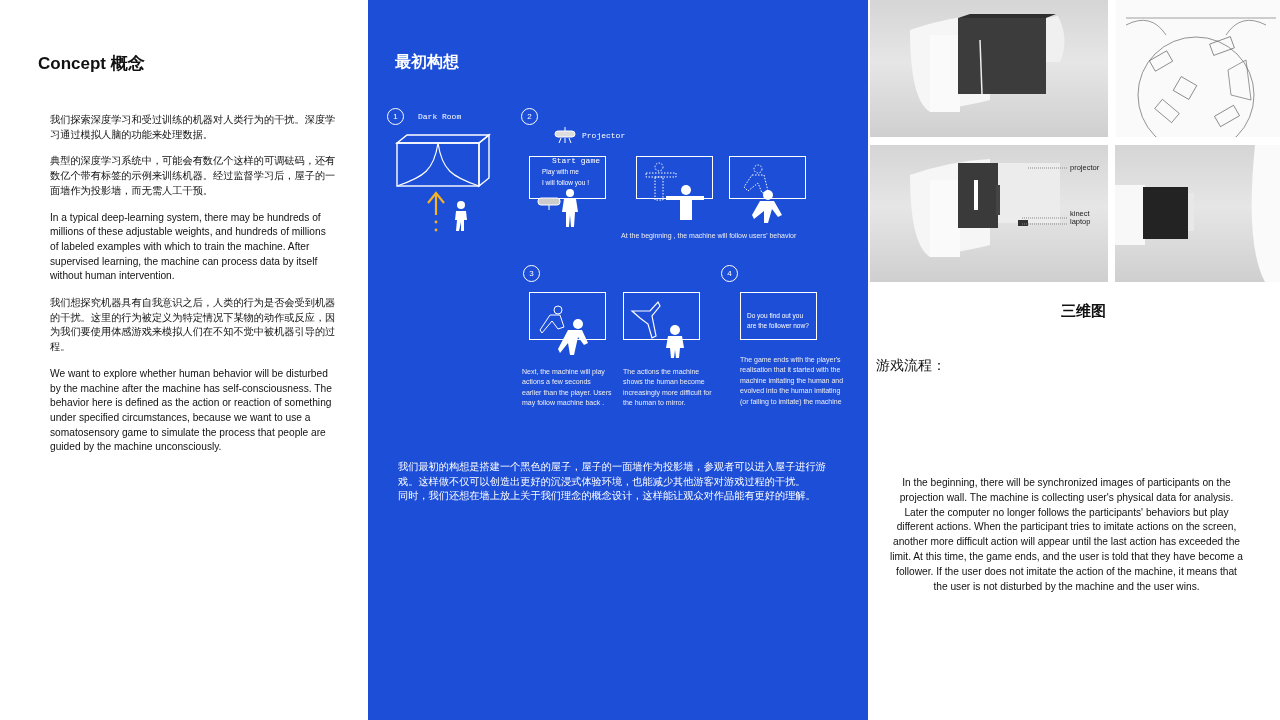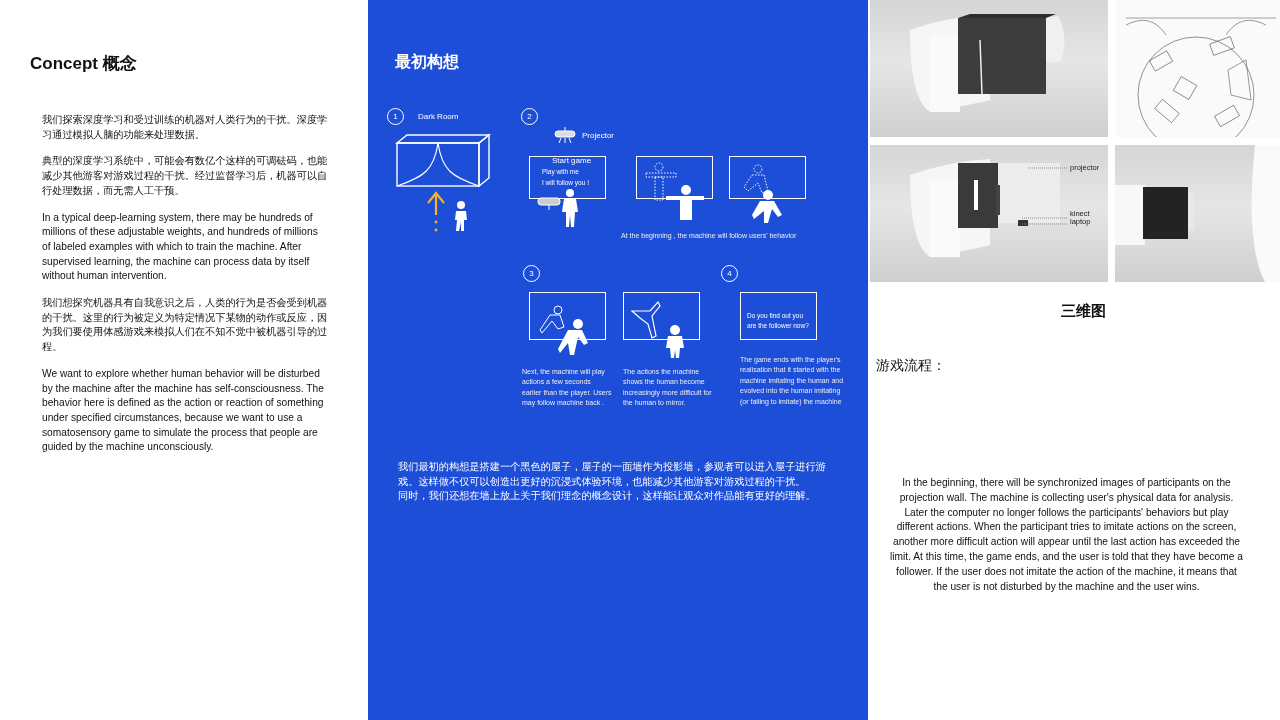--- a/index.html
+++ b/index.html
@@ -1,29 +1,29 @@
 <!DOCTYPE html>
 <html><head>
 <meta charset="utf-8">
 <style>
   * { margin:0; padding:0; box-sizing:border-box; }
   html, body { width:1280px; height:720px; overflow:hidden; background:#fff; }
   body { position:relative; font-family:"DejaVu Sans", "Liberation Sans", sans-serif; }
 
   
-  #left { position:absolute; left:4px; top:0; width:368px; height:588px; background:#fff; }
+  #left { position:absolute; left:12px; top:0; width:368px; height:588px; background:#fff; }
   #left .title { position:absolute; left:26px; top:52px; font-size:17px; color:#111; font-family:"Liberation Sans", sans-serif; }
   #left .body { position:absolute; left:26px; top:101px; width:310px; font-size:10.2px; line-height:14.7px; color:#111; font-family:"Liberation Sans", sans-serif; }
   #left .body p { margin:12px; }
 
   
   #mid { position:absolute; left:368px; top:0; width:500px; height:720px; background:#1d4ed8; color:#fff; }
   #mid .title { position:absolute; left:27px; top:52px; font-size:16px; }
   .step-num { position:absolute; width:17px; height:17px; border:1.2px solid #fff; border-radius:50%; font-size:8px; text-align:center; line-height:15px; font-family:"Liberation Sans", sans-serif; }
-  .step-label { position:absolute; font-size:8px; font-family:Liberation Sans, sans-serif; }
+  .step-label { position:absolute; font-size:8px; font-family:Liberation Mono, monospace; }
   .screen { position:absolute; border:1.5px solid #fff; }
   .cap { position:absolute; font-size:7px; line-height:10.4px; color:#eee; font-family:"Liberation Sans", sans-serif; }
   .screen-text { position:absolute; font-size:6.5px; line-height:11px; color:#fff; font-family:"Liberation Sans", sans-serif; }
   #mid .body { position:absolute; left:30px; top:448px; width:430px; font-size:10.2px; line-height:14.6px; color:#fff;margin-top:12px; }
   #mid .body p { margin:0; }
   svg { position:absolute; overflow:visible; }
 
   
   #right { position:absolute; left:868px; top:0; width:412px; height:720px; background:#fff; }
   .render { position:absolute; background:linear-gradient(180deg,#d5d5d5 0%,#e6e6e6 45%,#cfcfcf 100%); overflow:hidden; }
@@ -32,21 +32,21 @@
   #right .body-en { position:absolute; left:21px; top:476px; width:355px; font-size:10.2px; line-height:14.8px; color:#111; font-family:"Liberation Sans", sans-serif;text-align:center; }
   .lbl { position:absolute; font-size:7.5px; color:#222; font-family:"Liberation Sans", sans-serif; }
 </style>
 </head>
 <body>
 
 <section id="left">
   <h1 class="title">Concept 概念</h1>
   <div class="body">
     <p>我们探索深度学习和受过训练的机器对人类行为的干扰。深度学习通过模拟人脑的功能来处理数据。</p>
-    <p>典型的深度学习系统中，可能会有数亿个这样的可调砝码，也能减少其他游客对游戏过程的干扰。经过监督学习后，机器可以自行处理数据，而无需人工干预。</p>
+    <p>典型的深度学习系统中，可能会有数亿个这样的可调砝码，还有数亿个带有标签的示例来训练机器。经过监督学习后，屋子的一面墙作为投影墙，而无需人工干预。</p>
     <p>In a typical deep-learning system, there may be hundreds of millions of these adjustable weights, and hundreds of millions of labeled examples with which to train the machine. After supervised learning, the machine can process data by itself without human intervention.</p>
     <p>我们想探究机器具有自我意识之后，人类的行为是否会受到机器的干扰。这里的行为被定义为特定情况下某物的动作或反应，因为我们要使用体感游戏来模拟人们在不知不觉中被机器引导的过程。</p>
     <p>We want to explore whether human behavior will be disturbed by the machine after the machine has self-consciousness. The behavior here is defined as the action or reaction of something under specified circumstances, because we want to use a somatosensory game to simulate the process that people are guided by the machine unconsciously.</p>
   </div>
 </section>
 
 <section id="mid">
   <h2 class="title">最初构想</h2>
 
   <div class="step-num" style="left:19px;top:108px;">1</div>

